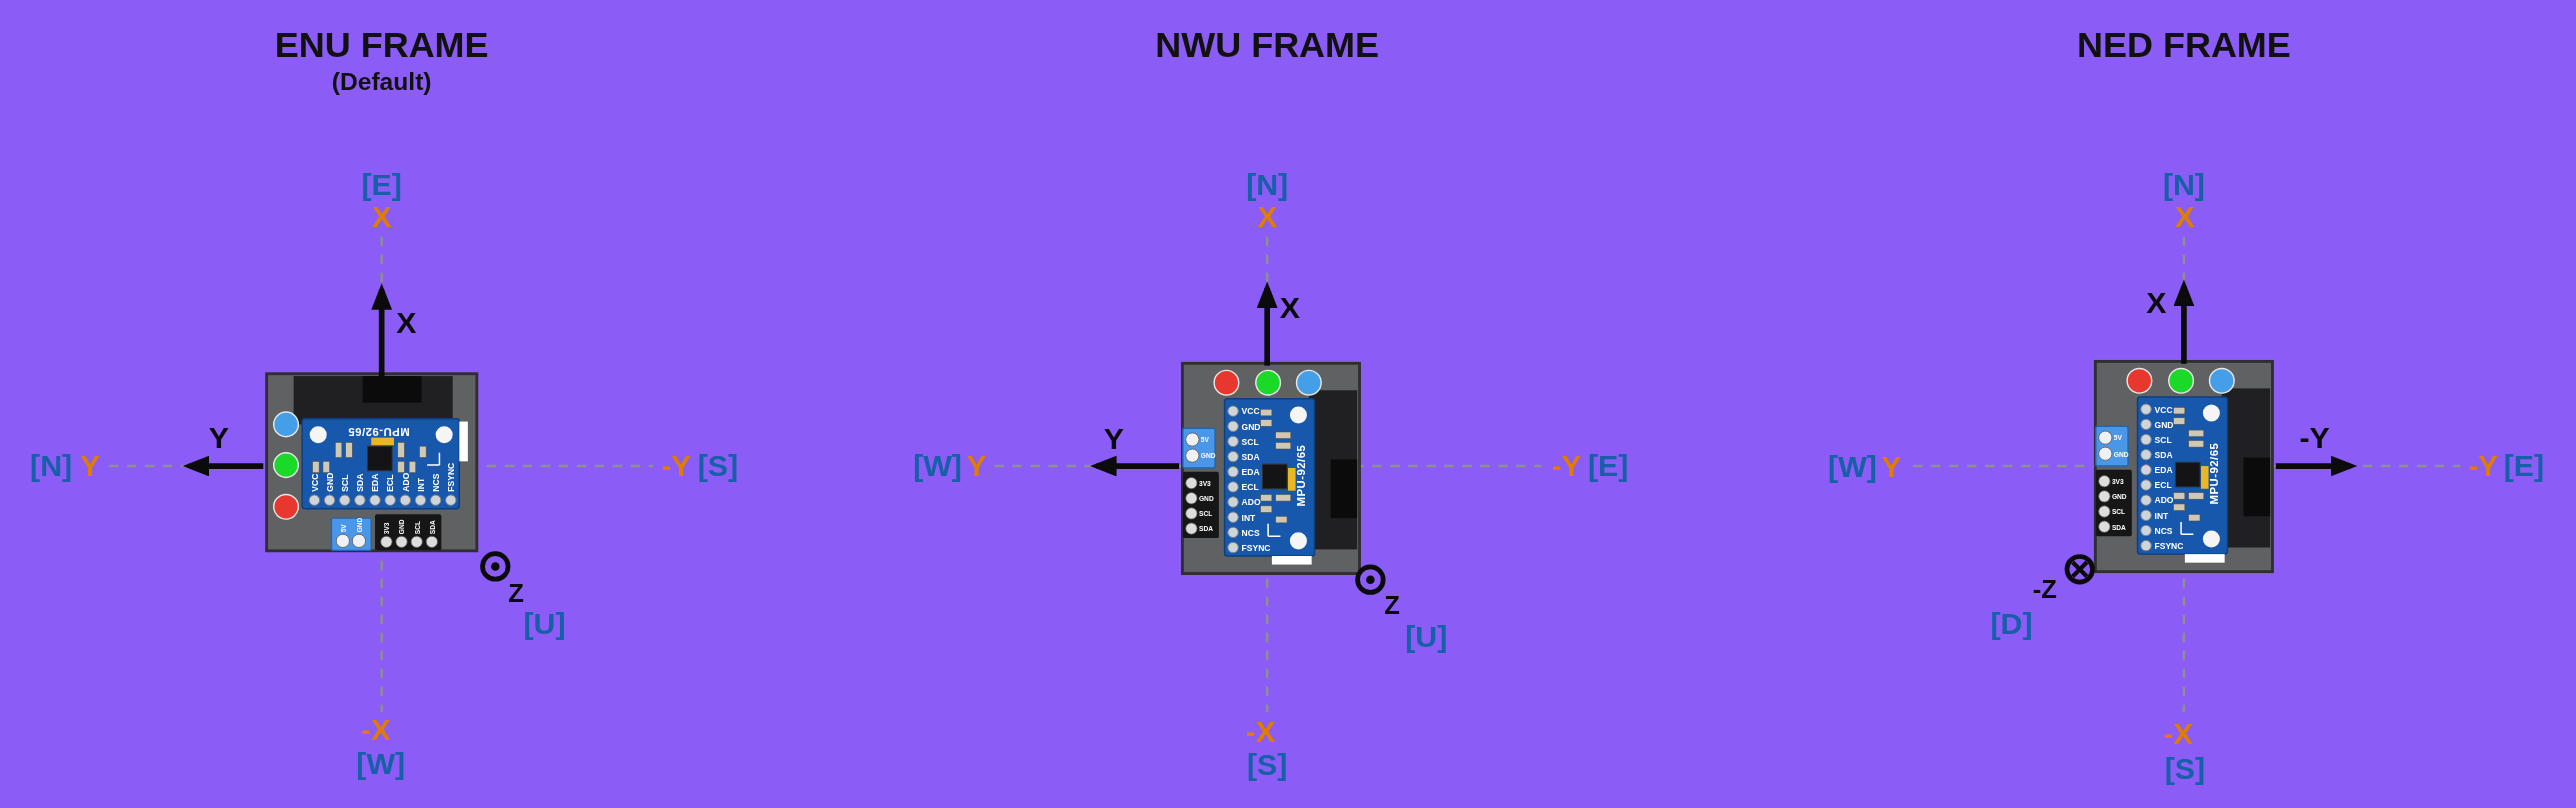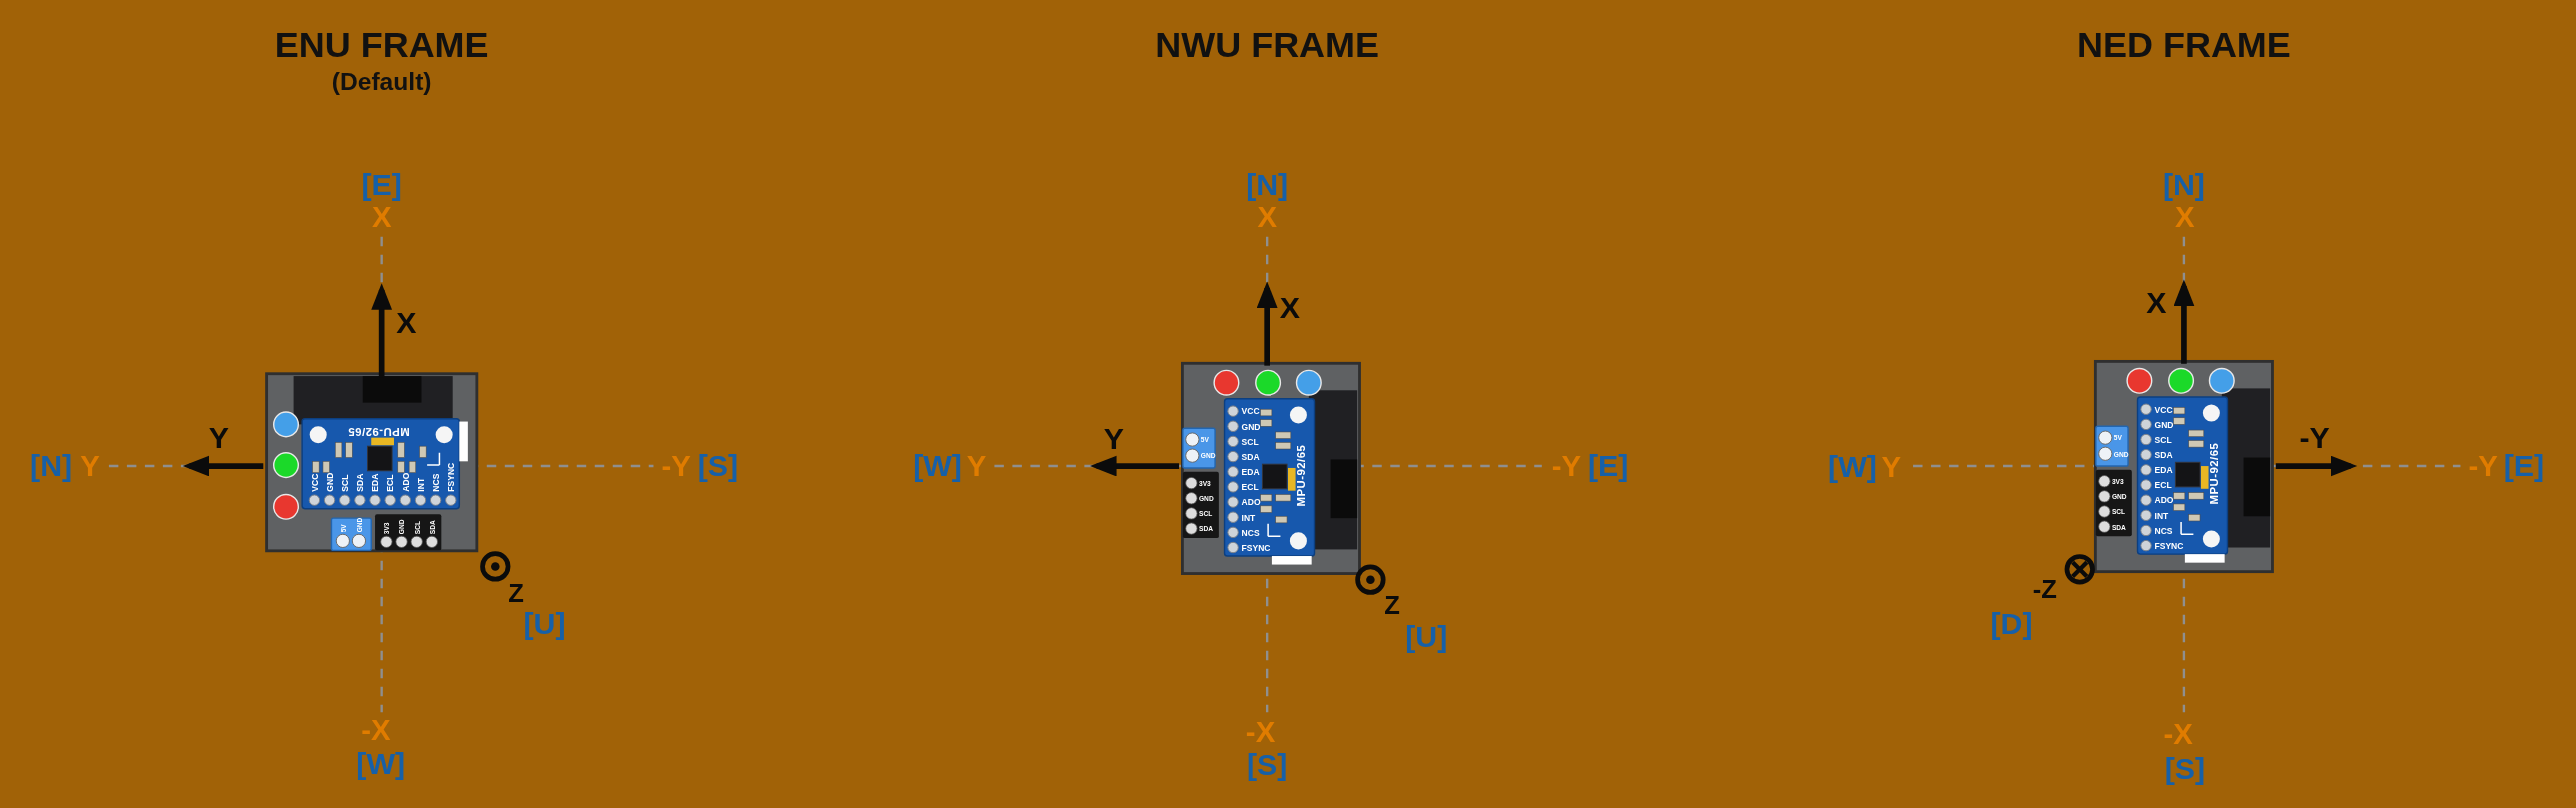--- a/index.html
+++ b/index.html
@@ -1,16 +1,16 @@
 <!DOCTYPE html>
 <html style="font-size:15px"><head>
 <meta charset="utf-8">
 <style>
   html,body{margin:0;padding:0;background:#ffffff;}
-  .stage{position:relative;width:2576px;height:809px;background:#a16207;overflow:hidden;}
+  .stage{position:relative;width:2576px;height:809px;background:#8b5cf6;overflow:hidden;}
   svg text{font-family:"Liberation Sans","DejaVu Sans",sans-serif;font-weight:700;}
   .t-title{font-size:38px;fill:#111111;text-anchor:middle;}
   .t-sub{font-size:26px;fill:#111111;text-anchor:middle;}
   .t-blue{font-size:32px;fill:#1660a8;text-anchor:middle;}
   .t-orange{font-size:31px;fill:#e07c00;text-anchor:middle;}
   .t-ink{font-size:32px;fill:#0b0b0b;text-anchor:middle;}
   .t-z{font-size:27px;fill:#0b0b0b;text-anchor:middle;}
   .dash{stroke:#8f8f8f;stroke-width:2.5;stroke-dasharray:10 9;fill:none;}
   .axis-arrow{stroke:#0b0b0b;stroke-width:6;marker-end:url(#ah);}
   .zc{fill:none;stroke:#0b0b0b;stroke-width:5;}

